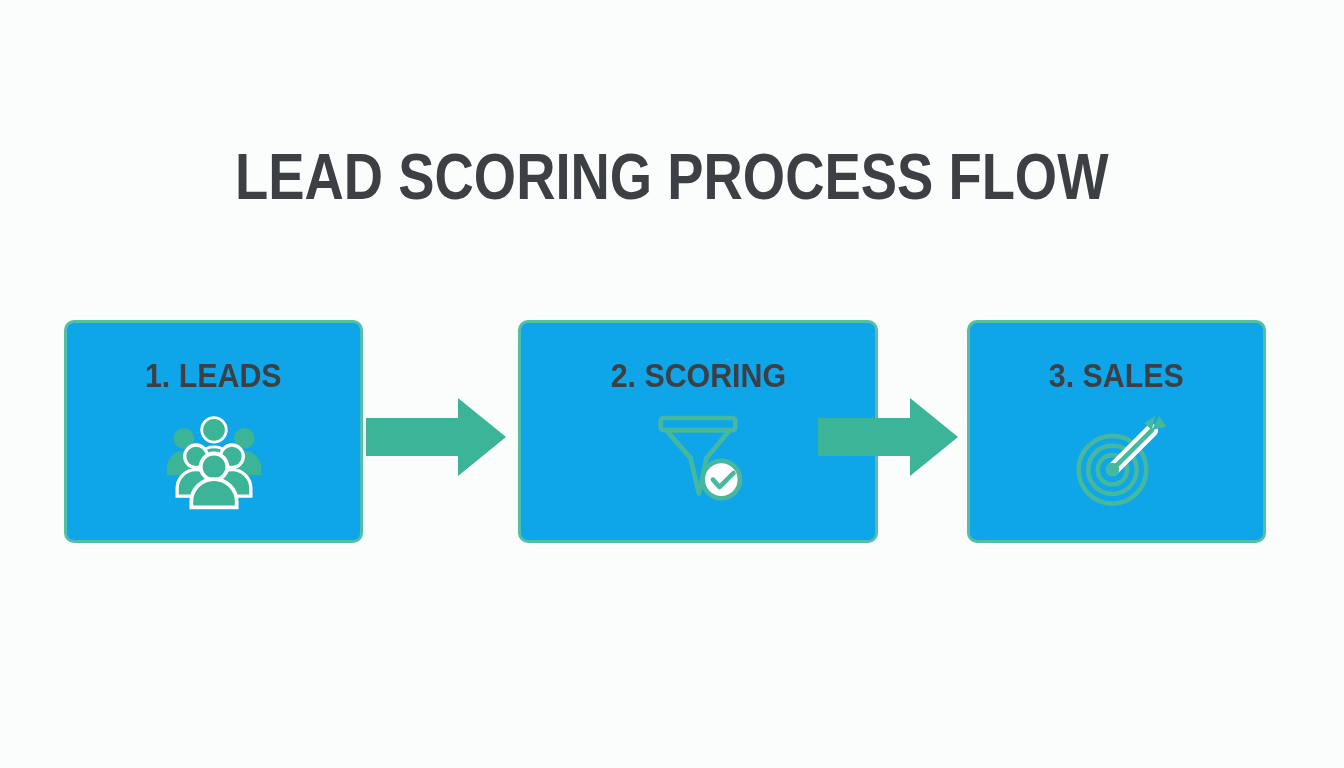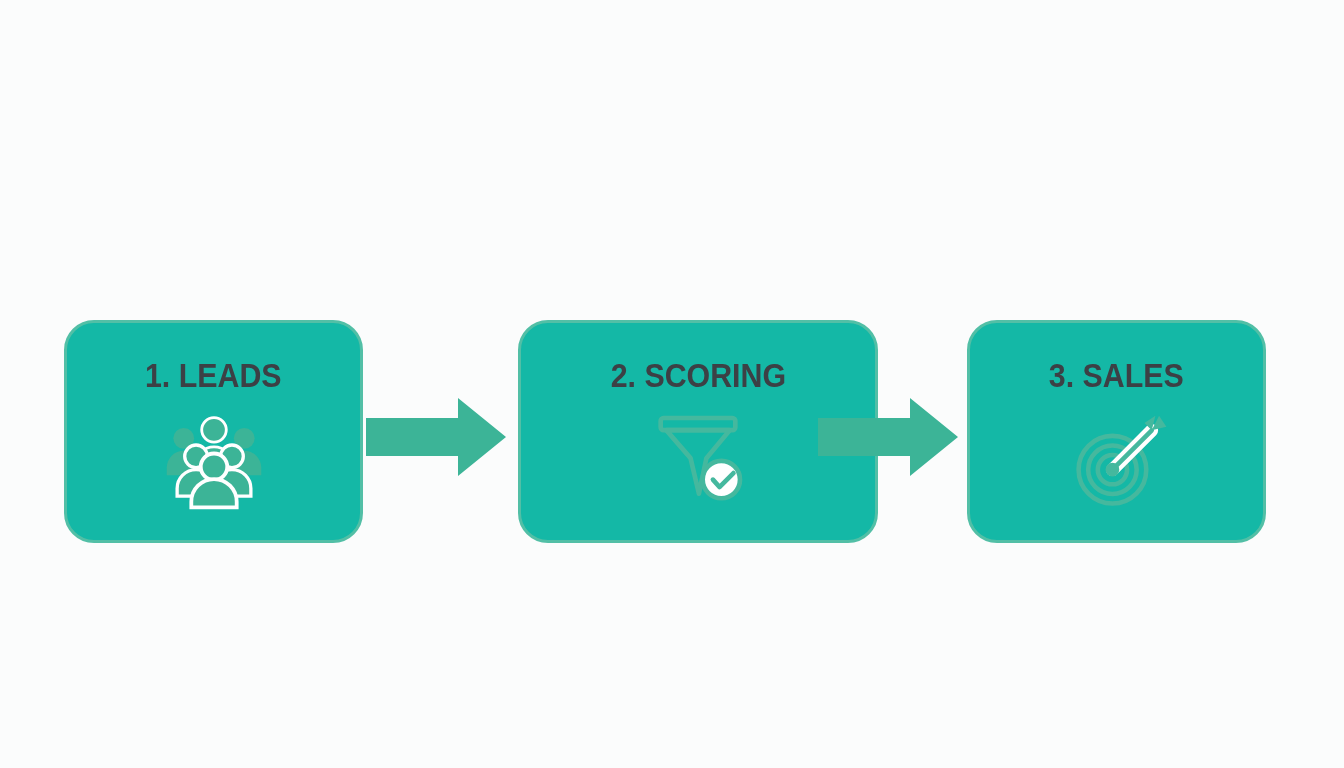--- a/index.html
+++ b/index.html
@@ -29,23 +29,23 @@
   }
   .title .condense {
     display: inline-block;
     transform: scaleX(0.85);
     transform-origin: center;
   }
   .step-box {
     position: absolute;
     top: 320px;
     height: 223px;
-    background: #14b8a6;
+    background: #0ea5e9;
     border: 3px solid #52bfa6;
-    border-radius: 30px;
+    border-radius: 10px;
     box-sizing: border-box;
     display: flex;
     flex-direction: column;
     align-items: center;
   }
   .step-box.b1 { left: 64px;  width: 299px; }
   .step-box.b2 { left: 518px; width: 360px; }
   .step-box.b3 { left: 967px; width: 299px; }
   .step-label {
     margin-top: 34px;
@@ -69,20 +69,23 @@
     height: 84px;
   }
   .connector.c1 { left: 366px; }
   .connector.c2 { left: 818px; }
 </style>
 </head>
 <body>
 
 <div class="canvas">
 
+  <div class="title">
+    <span class="condense">LEAD SCORING PROCESS FLOW</span>
+  </div>
 
   <div class="step-box b1">
     <div class="step-label">1. LEADS</div>
     <div class="step-icon">
       <svg width="104" height="98" viewBox="0 0 110 100" aria-hidden="true">
 
         <circle cx="23" cy="25" r="11" fill="#3cb497"></circle>
         <path d="M5,64 v-8 a18,18 0 0 1 36,0 v8 z" fill="#3cb497"></path>
 
         <circle cx="87" cy="25" r="11" fill="#3cb497"></circle>

